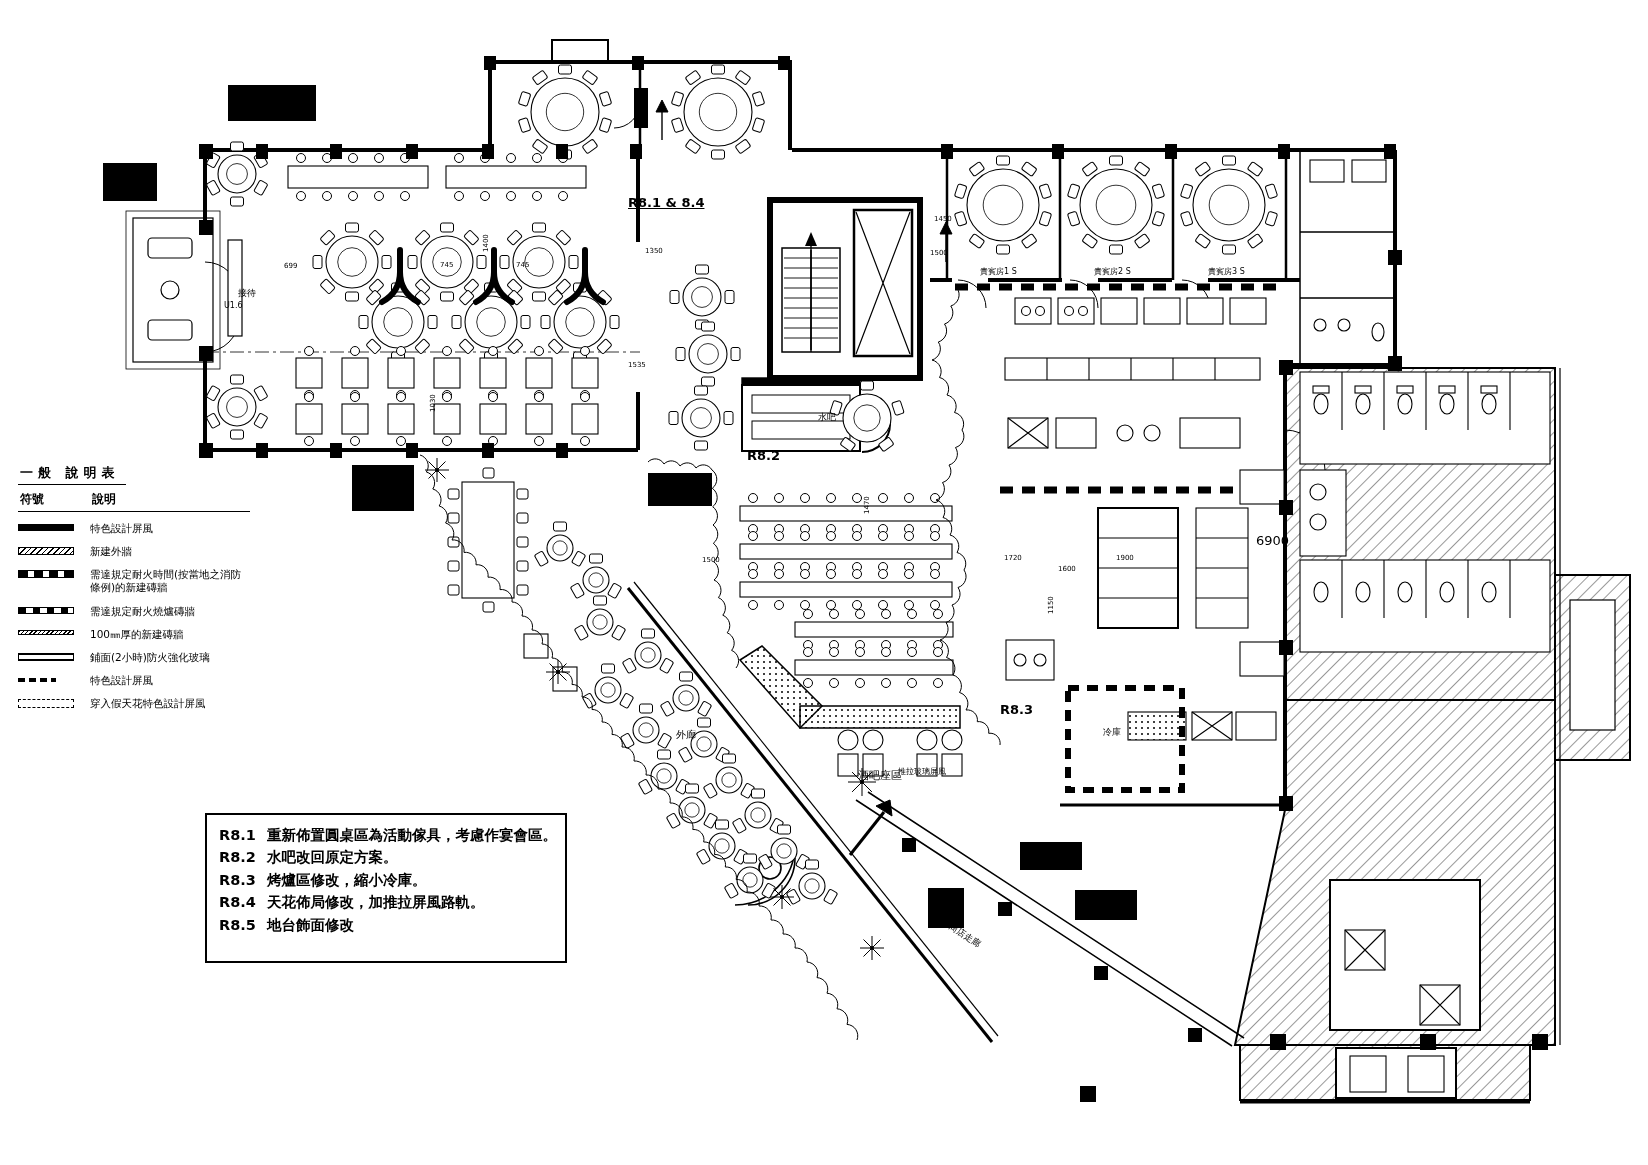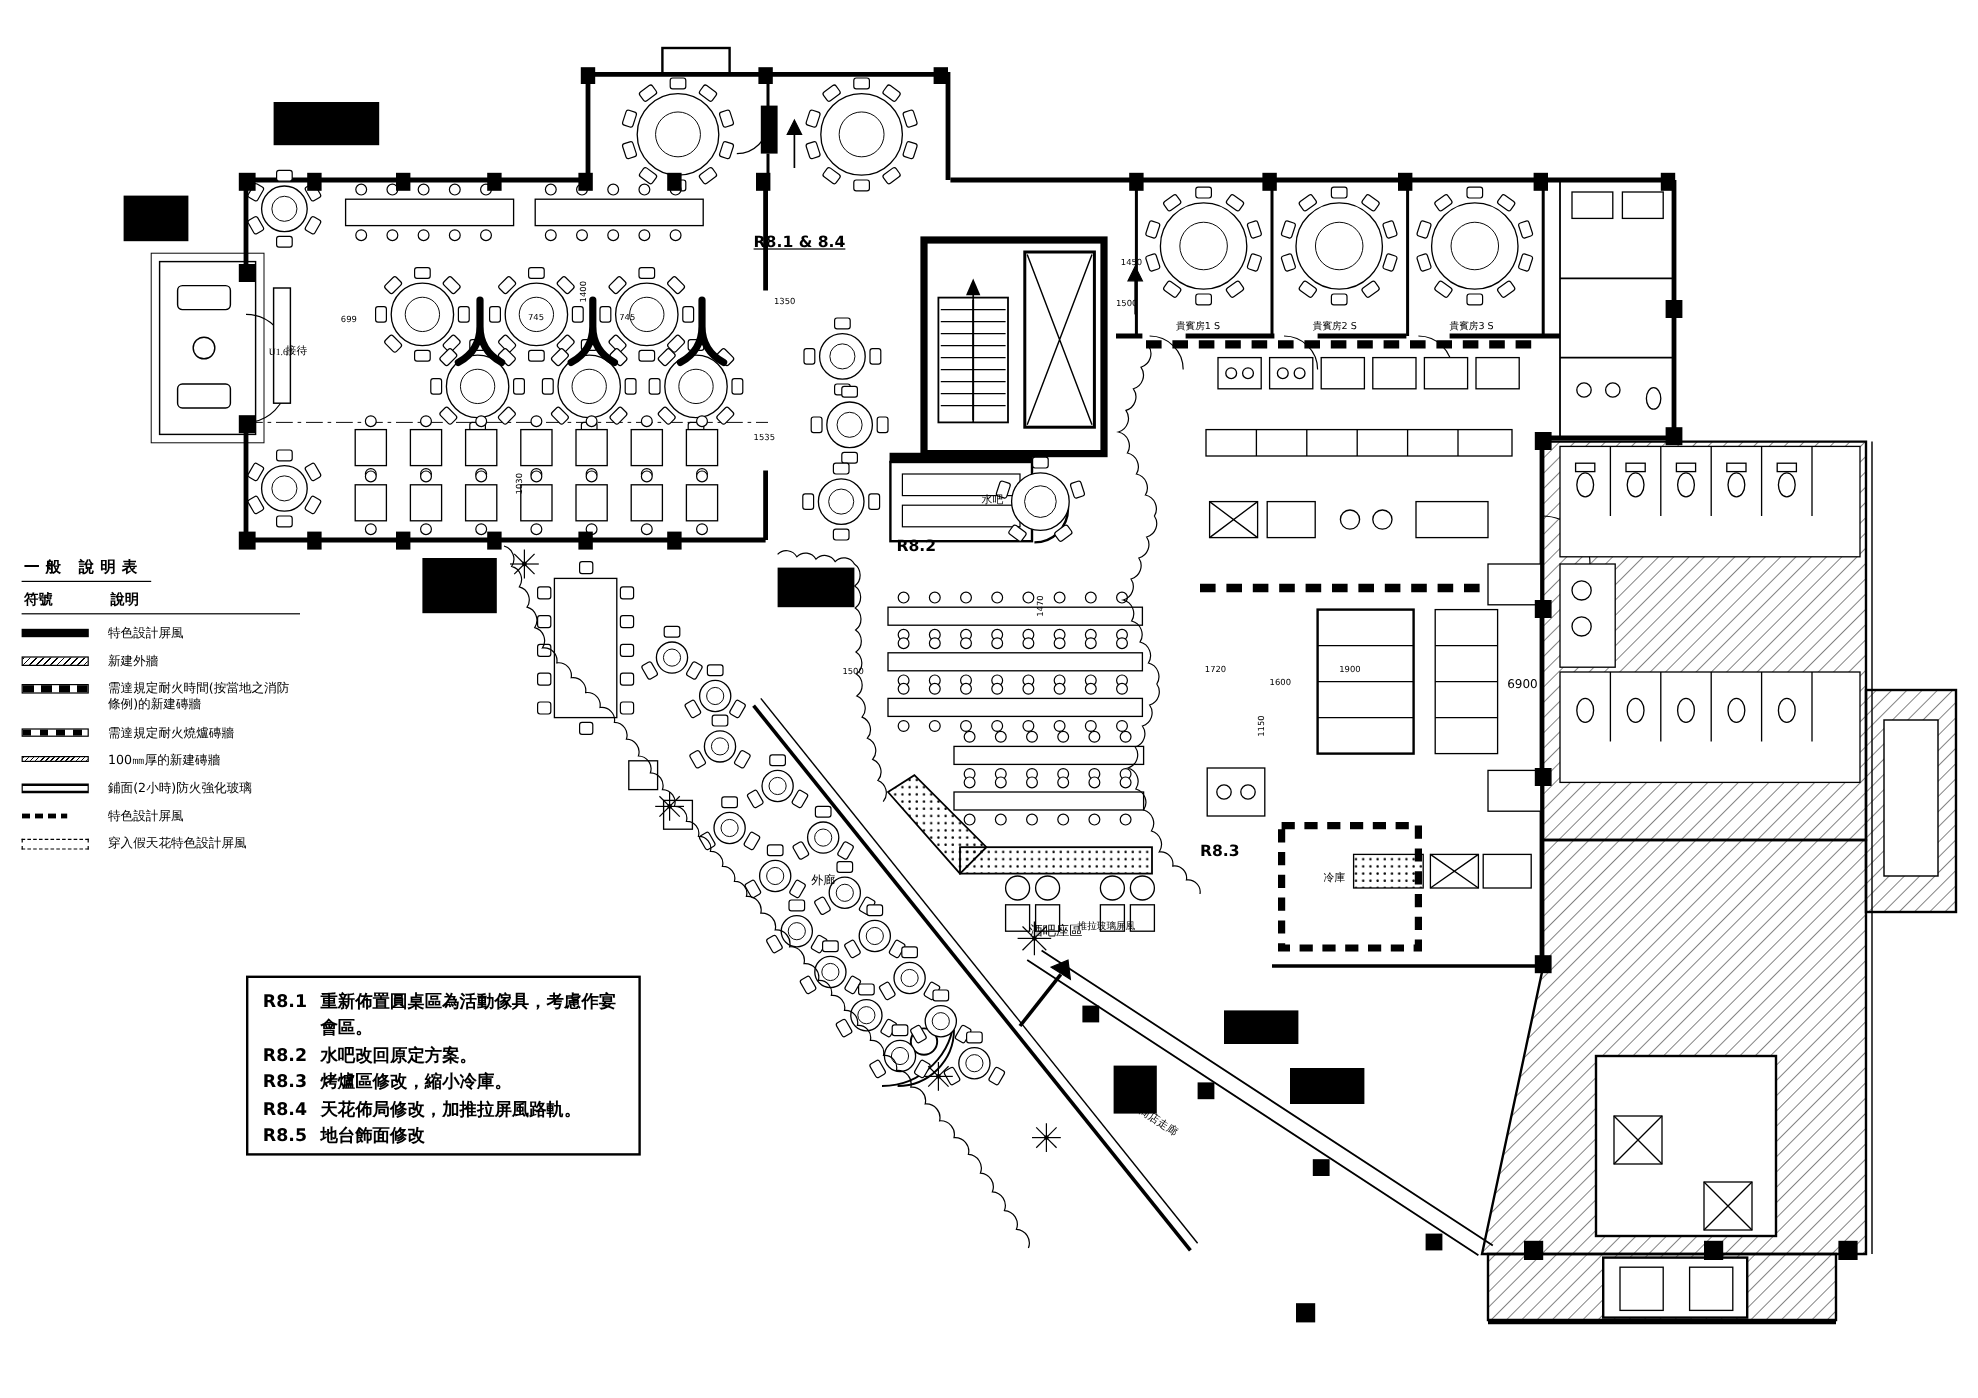--- a/index.html
+++ b/index.html
@@ -15,21 +15,21 @@
   .sw{width:56px;flex:0 0 56px;margin-right:16px;margin-top:2px;height:8px;border:1px solid #000;background:#fff;box-sizing:border-box}
   .sw-solid{background:#000;height:7px;border:none}
   .sw-hatch{background:repeating-linear-gradient(135deg,#000 0 1px,#fff 1px 4px)}
   .sw-firewall{background:repeating-linear-gradient(90deg,#000 0 9px,#fff 9px 15px)}
   .sw-firewall2{height:7px;background:repeating-linear-gradient(90deg,#000 0 7px,#fff 7px 14px)}
   .sw-thinhatch{height:5px;background:repeating-linear-gradient(135deg,#000 0 1px,#fff 1px 3px)}
   .sw-glass{height:8px;border-top:2px solid #000;border-bottom:2px solid #000;border-left:1px solid #000;border-right:1px solid #000}
   .sw-screen{height:4px;border:none;background:repeating-linear-gradient(90deg,#000 0 7px,#fff 7px 11px);width:38px!important;flex-basis:38px!important;margin-top:4px;margin-right:34px}
   .sw-ceiling{height:9px;border:1.5px dashed #000}
   
-  .notes{position:absolute;left:205px;top:813px;width:329px;height:150px;border:2px solid #000;box-sizing:border-box;padding:9px 6px 4px 12px}
+  .notes{position:absolute;left:205px;top:813px;width:362px;height:150px;border:2px solid #000;box-sizing:border-box;padding:9px 6px 4px 12px}
   .n-row{display:flex;font-weight:700;font-size:14.5px;line-height:1.55}
   .n-code{width:48px;flex:0 0 48px}
   .n-text{flex:1}
 </style>
 </head>
 <body>
 
 <div class="canvas">
 
 <svg width="1648" height="1165" viewBox="0 0 1648 1165">
@@ -815,37 +815,37 @@
 
 <div id="plan-labels">
       <div class="plan-label" style="left: 628px; top: 196px; font-size: 13px; font-weight: 700; text-decoration: underline;">R8.1 &amp; 8.4</div>
       <div class="plan-label" style="left: 747px; top: 449px; font-size: 13px; font-weight: 700;">R8.2</div>
       <div class="plan-label" style="left: 1000px; top: 703px; font-size: 13px; font-weight: 700;">R8.3</div>
       <div class="plan-label" style="left: 818px; top: 413px; font-size: 9px;">水吧</div>
       <div class="plan-label" style="left: 858px; top: 770px; font-size: 11px;">酒吧座區</div>
       <div class="plan-label" style="left: 1103px; top: 728px; font-size: 9px;">冷庫</div>
       <div class="plan-label" style="left: 676px; top: 730px; font-size: 10px;">外廊</div>
       <div class="plan-label" style="left: 222px; top: 289px; font-size: 9px; margin-left: 16px;">接待</div>
-      <div class="plan-label" style="left: 224px; top: 290px; font-size: 8px; font-family: Liberation Serif, serif;">U1.6</div>
+      <div class="plan-label" style="left: 224px; top: 302px; font-size: 8px;">U1.6</div>
       <div class="plan-label" style="left: 980px; top: 268px; font-size: 8px;">貴賓房1 S</div>
       <div class="plan-label" style="left: 1094px; top: 268px; font-size: 8px;">貴賓房2 S</div>
       <div class="plan-label" style="left: 1208px; top: 268px; font-size: 8px; text-align: right;">貴賓房3 S</div>
       <div class="plan-label" style="left: 898px; top: 768px; font-size: 8px;">推拉玻璃屏風</div>
       <div class="plan-label" style="left: 952px; top: 922px; font-size: 9px; transform: rotate(33deg);">商店走廊</div>
       <div class="plan-label" style="left: 284px; top: 263px; font-size: 7px;">699</div>
       <div class="plan-label" style="left: 440px; top: 262px; font-size: 7px;">745</div>
       <div class="plan-label" style="left: 516px; top: 262px; font-size: 7px;">745</div>
       <div class="plan-label" style="left: 483px; top: 252px; font-size: 7px; transform: rotate(-90deg);">1400</div>
       <div class="plan-label" style="left: 645px; top: 248px; font-size: 7px;">1350</div>
       <div class="plan-label" style="left: 430px; top: 412px; font-size: 7px; transform: rotate(-90deg);">1030</div>
       <div class="plan-label" style="left: 628px; top: 362px; font-size: 7px;">1535</div>
       <div class="plan-label" style="left: 934px; top: 216px; font-size: 7px;">1450</div>
       <div class="plan-label" style="left: 930px; top: 250px; font-size: 7px;">1500</div>
       <div class="plan-label" style="left: 864px; top: 514px; font-size: 7px; transform: rotate(-90deg);">1470</div>
       <div class="plan-label" style="left: 1004px; top: 555px; font-size: 7px;">1720</div>
       <div class="plan-label" style="left: 1058px; top: 566px; font-size: 7px;">1600</div>
       <div class="plan-label" style="left: 1116px; top: 555px; font-size: 7px;">1900</div>
-      <div class="plan-label" style="left: 1232px; top: 566px; font-size: 10px; padding-left: 24px;">6900</div>
+      <div class="plan-label" style="left: 1232px; top: 534px; font-size: 13px; padding-left: 24px;">6900</div>
       <div class="plan-label" style="left: 1048px; top: 614px; font-size: 7px; transform: rotate(-90deg);">1150</div>
       <div class="plan-label" style="left: 702px; top: 557px; font-size: 7px;">1500</div>
     </div>
 
 </div>
 
 </body></html>

